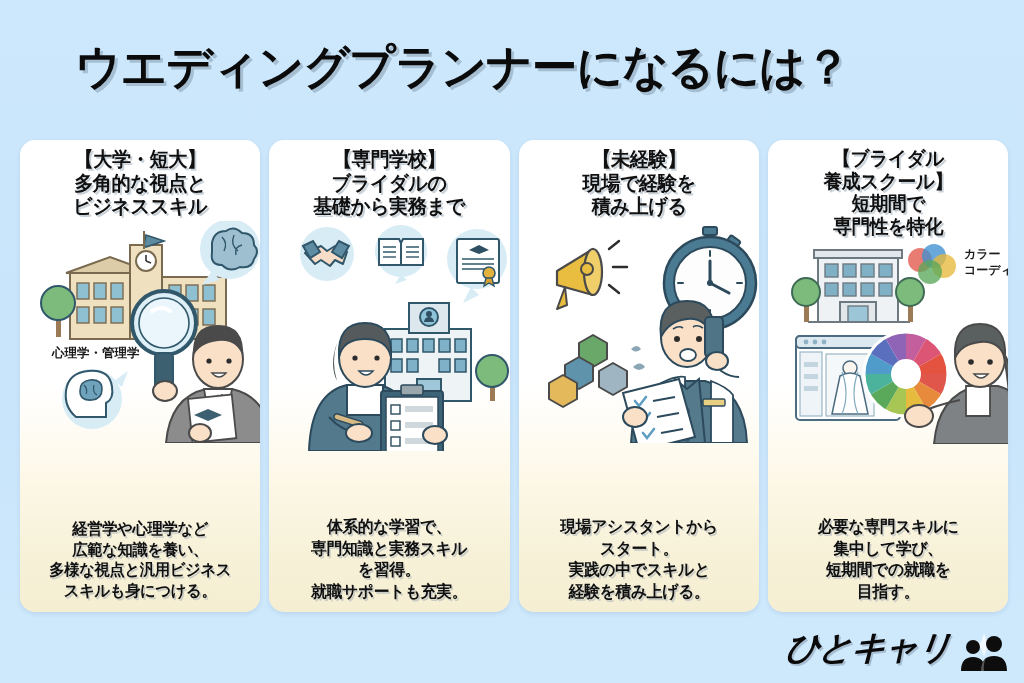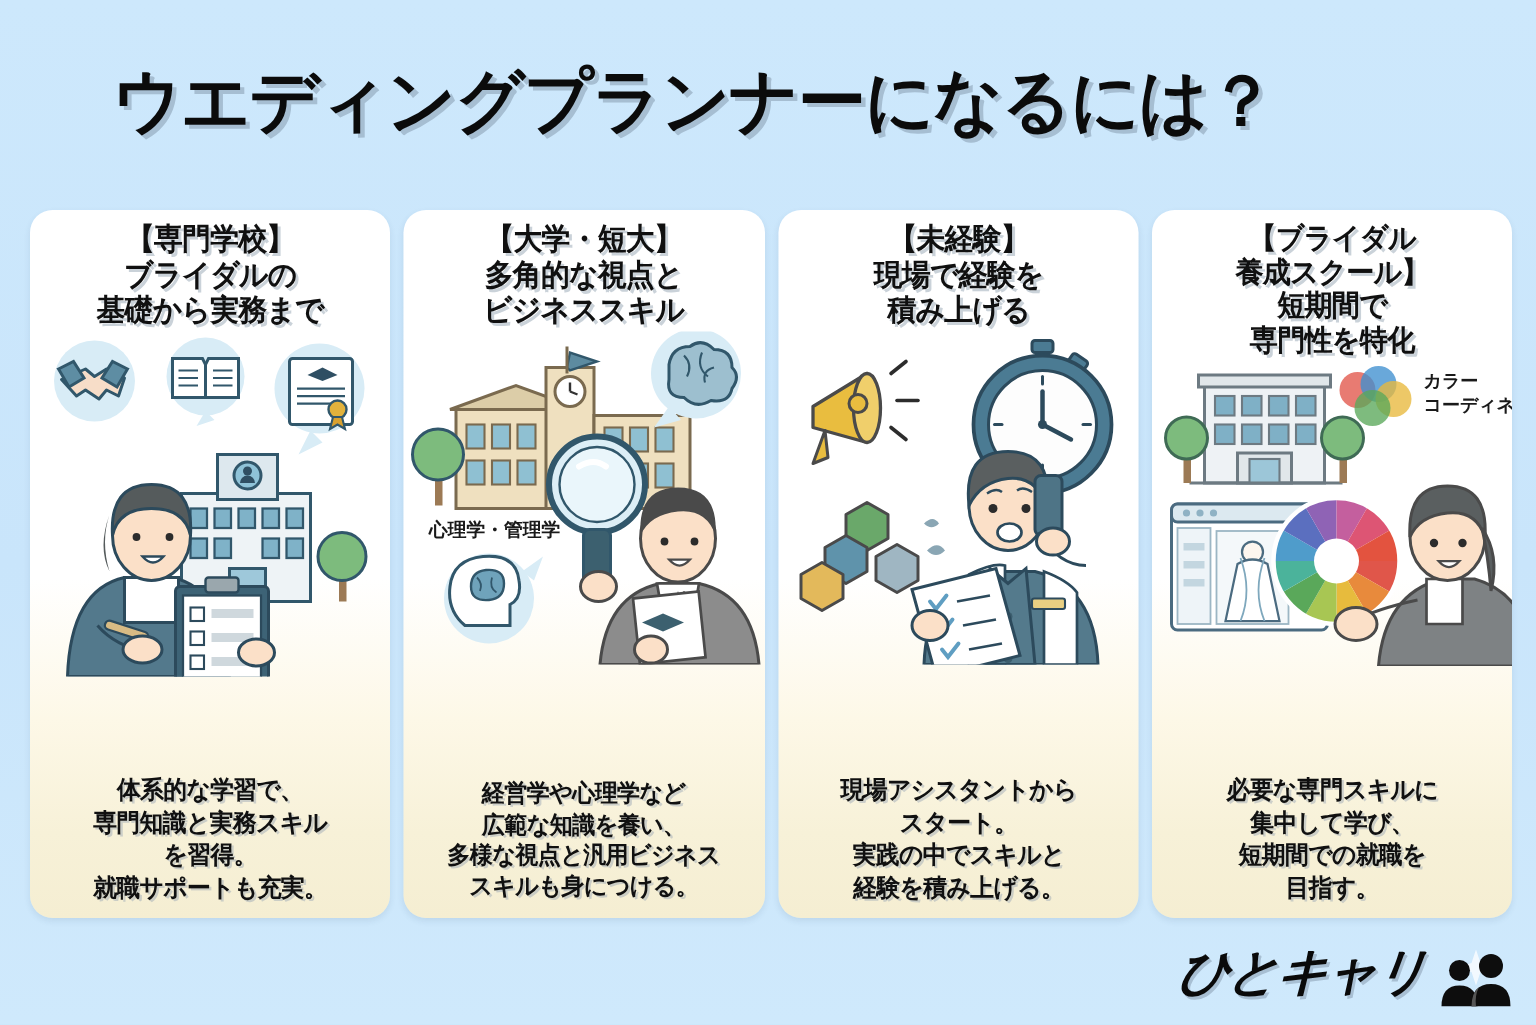--- a/index.html
+++ b/index.html
@@ -37,21 +37,21 @@
     text-align:center;
     font-weight:bold;
     color:#101010;
     font-size:20px;line-height:1.18;
     letter-spacing:-0.5px;
     text-shadow:2px 2px 0 rgba(150,165,180,.5);
     white-space:pre-line;
     transform:scaleX(.96);
   }
   .card.c4 .card-head{font-size:19.5px;line-height:1.16;}
-  .art{position:relative;flex:1 1 auto;margin:2px 0 0 1px;}
+  .art{position:relative;flex:1 1 auto;margin:2px 0 0 16px;}
   .card-body{
     padding:0 6px 10px 6px;
     text-align:center;
     font-weight:bold;
     color:#101010;
     font-size:16.5px;line-height:1.3;
     letter-spacing:-0.4px;
     text-shadow:1.6px 1.6px 0 rgba(150,165,180,.45);
     white-space:pre-line;
     transform:scaleX(.96);
@@ -73,20 +73,107 @@
 </head>
 <body>
 
 <div class="stage">
 
   <div class="title-wrap">
     <span class="title">ウエディングプランナーになるには？</span>
   </div>
 
   <div class="cards">
+
+    <div class="card c2">
+      <div class="card-head">【大学・短大】
+多角的な視点と
+ビジネススキル</div>
+      <div class="art">
+        <svg viewBox="0 0 244 222" width="244" height="222">
+          <g>
+            <rect x="34" y="52" width="74" height="66" fill="#efe0bf" stroke="#7a6a4f" stroke-width="2"></rect>
+            <path d="M30 52 l44 -16 l44 16z" fill="#dccda8" stroke="#7a6a4f" stroke-width="2"></path>
+            <rect x="94" y="24" width="32" height="94" fill="#efe0bf" stroke="#7a6a4f" stroke-width="2"></rect>
+            <rect x="126" y="56" width="64" height="62" fill="#efe0bf" stroke="#7a6a4f" stroke-width="2"></rect>
+            <path d="M108 24 l2 -10 l18 6 l-18 6z" fill="#5d8ba0" stroke="#31576b" stroke-width="1.6"></path>
+            <line x1="108" y1="10" x2="108" y2="28" stroke="#7a6a4f" stroke-width="2"></line>
+            <circle cx="110" cy="40" r="10" fill="#fff" stroke="#7a6a4f" stroke-width="2"></circle>
+            <line x1="110" y1="40" x2="110" y2="34" stroke="#333" stroke-width="1.6"></line>
+            <line x1="110" y1="40" x2="115" y2="42" stroke="#333" stroke-width="1.6"></line>
+            <g fill="#8fc0d2" stroke="#7a6a4f" stroke-width="1.4">
+              <rect x="41" y="62" width="12" height="16"></rect>
+                <rect x="58" y="62" width="12" height="16"></rect>
+                <rect x="75" y="62" width="12" height="16"></rect>
+              <rect x="41" y="86" width="12" height="16"></rect>
+                <rect x="58" y="86" width="12" height="16"></rect>
+                <rect x="75" y="86" width="12" height="16"></rect>
+              <rect x="133" y="64" width="12" height="16"></rect>
+                <rect x="150" y="64" width="12" height="16"></rect>
+                <rect x="167" y="64" width="12" height="16"></rect>
+              <rect x="133" y="88" width="12" height="16"></rect>
+                <rect x="150" y="88" width="12" height="16"></rect>
+                <rect x="167" y="88" width="12" height="16"></rect>
+            </g>
+            <rect x="100" y="92" width="20" height="26" fill="#8fc0d2" stroke="#7a6a4f" stroke-width="1.6"></rect>
+          </g>
+          <g>
+            <rect x="20" y="94" width="5" height="22" fill="#9c7a55"></rect>
+            <circle cx="22" cy="82" r="17" fill="#7dbb7d" stroke="#31576b" stroke-width="2"></circle>
+          </g>
+          <g>
+            <circle cx="194" cy="28" r="30" fill="#d8ecf6"></circle>
+            <path d="M176 50 l-10 14 l18 -5z" fill="#d8ecf6"></path>
+            <path d="M176 22 q2 -12 14 -12 q8 -6 16 2 q12 0 12 12 q6 6 0 14 q-2 10 -14 8 q-10 6 -18 -2 q-12 0 -10 -12z" fill="#9dbfcf" stroke="#31576b" stroke-width="2"></path>
+            <g stroke="#31576b" stroke-width="1.4" fill="none">
+              <path d="M186 16 q6 6 2 14"></path>
+                <path d="M198 14 q-4 10 4 16"></path>
+                <path d="M206 24 q-8 2 -6 10"></path>
+            </g>
+          </g>
+          <g>
+            <circle cx="56" cy="178" r="30" fill="#d8ecf6"></circle>
+            <path d="M78 160 l14 -10 l-6 16z" fill="#d8ecf6"></path>
+            <path d="M40 196 q-12 -10 -10 -26 q2 -18 22 -20 q22 -2 24 16 q2 12 -6 16 l0 14z" fill="#fff" stroke="#31576b" stroke-width="2"></path>
+            <path d="M44 170 q0 -10 10 -11 q12 -1 12 9 q0 10 -10 11 q-12 1 -12 -9z" fill="#6fa3bb" stroke="#31576b" stroke-width="1.6"></path>
+            <g stroke="#31576b" stroke-width="1.2" fill="none">
+              <path d="M48 164 q4 4 2 9"></path>
+                <path d="M58 164 q-2 7 3 10"></path>
+            </g>
+          </g>
+          <text x="16" y="136" font-size="12.5" font-weight="bold" fill="#1a1a1a" font-family="'DejaVu Sans',sans-serif">心理学・管理学</text>
+          <g>
+            <circle cx="128" cy="102" r="32" fill="#dceef6" stroke="#31576b" stroke-width="4"></circle>
+            <circle cx="128" cy="102" r="25" fill="#eaf6fb" stroke="#31576b" stroke-width="1.6"></circle>
+            <path d="M116 90 q10 -6 18 0" stroke="#fff" stroke-width="4" fill="none" stroke-linecap="round"></path>
+            <rect x="119" y="132" width="18" height="40" rx="4" fill="#3c606f" stroke="#31576b" stroke-width="2"></rect>
+          </g>
+          <g>
+            <path d="M130 222 q4 -46 40 -54 h26 q36 8 40 54z" fill="#8c8c8c" stroke="#4a4a4a" stroke-width="2"></path>
+            <path d="M168 168 h28 l-6 34 l-8 -26 l-8 26z" fill="#fff" stroke="#4a4a4a" stroke-width="1.8"></path>
+            <path d="M180 178 l6 -4 l6 4 l-4 26 l-4 0z" fill="#4e7f99" stroke="#4a4a4a" stroke-width="1.6"></path>
+            <ellipse cx="182" cy="138" rx="25" ry="29" fill="#fbe0c8" stroke="#4a4a4a" stroke-width="2"></ellipse>
+            <path d="M157 136 q-2 -32 25 -32 q27 0 25 32 q-6 -18 -25 -16 q-19 2 -25 16z" fill="#4a4a4a"></path>
+            <circle cx="173" cy="140" r="2.6" fill="#2c2c2c"></circle>
+              <circle cx="193" cy="140" r="2.6" fill="#2c2c2c"></circle>
+            <path d="M176 152 q7 8 14 0z" fill="#fff" stroke="#4a4a4a" stroke-width="1.5"></path>
+            <g>
+              <rect x="152" y="178" width="44" height="44" fill="#fff" stroke="#4a4a4a" stroke-width="1.8" transform="rotate(-6 152 178)"></rect>
+              <path d="M158 194 l14 -6 l14 6 l-14 6z" fill="#3c606f"></path>
+            </g>
+            <ellipse cx="129" cy="170" rx="12" ry="10" fill="#fbe0c8" stroke="#4a4a4a" stroke-width="2"></ellipse>
+            <ellipse cx="164" cy="212" rx="11" ry="9" fill="#fbe0c8" stroke="#4a4a4a" stroke-width="2"></ellipse>
+          </g>
+        </svg>
+      </div>
+      <div class="card-body">経営学や心理学など
+広範な知識を養い、
+多様な視点と汎用ビジネス
+スキルも身につける。</div>
+    </div>
 
     <div class="card c1">
       <div class="card-head">【専門学校】
 ブライダルの
 基礎から実務まで</div>
       <div class="art">
         <svg viewBox="0 0 244 230" width="244" height="230">
 
           <g>
             <circle cx="42" cy="33" r="27" fill="#d8ecf6"></circle>
@@ -178,107 +265,20 @@
             <ellipse cx="150" cy="214" rx="12" ry="9" fill="#fbe0c8" stroke="#2c4a5c" stroke-width="2"></ellipse>
           </g>
         </svg>
       </div>
       <div class="card-body">体系的な学習で、
 専門知識と実務スキル
 を習得。
 就職サポートも充実。</div>
     </div>
 
-    <div class="card c2">
-      <div class="card-head">【大学・短大】
-多角的な視点と
-ビジネススキル</div>
-      <div class="art">
-        <svg viewBox="0 0 244 222" width="244" height="222">
-          <g>
-            <rect x="34" y="52" width="74" height="66" fill="#efe0bf" stroke="#7a6a4f" stroke-width="2"></rect>
-            <path d="M30 52 l44 -16 l44 16z" fill="#dccda8" stroke="#7a6a4f" stroke-width="2"></path>
-            <rect x="94" y="24" width="32" height="94" fill="#efe0bf" stroke="#7a6a4f" stroke-width="2"></rect>
-            <rect x="126" y="56" width="64" height="62" fill="#efe0bf" stroke="#7a6a4f" stroke-width="2"></rect>
-            <path d="M108 24 l2 -10 l18 6 l-18 6z" fill="#5d8ba0" stroke="#31576b" stroke-width="1.6"></path>
-            <line x1="108" y1="10" x2="108" y2="28" stroke="#7a6a4f" stroke-width="2"></line>
-            <circle cx="110" cy="40" r="10" fill="#fff" stroke="#7a6a4f" stroke-width="2"></circle>
-            <line x1="110" y1="40" x2="110" y2="34" stroke="#333" stroke-width="1.6"></line>
-            <line x1="110" y1="40" x2="115" y2="42" stroke="#333" stroke-width="1.6"></line>
-            <g fill="#8fc0d2" stroke="#7a6a4f" stroke-width="1.4">
-              <rect x="41" y="62" width="12" height="16"></rect>
-                <rect x="58" y="62" width="12" height="16"></rect>
-                <rect x="75" y="62" width="12" height="16"></rect>
-              <rect x="41" y="86" width="12" height="16"></rect>
-                <rect x="58" y="86" width="12" height="16"></rect>
-                <rect x="75" y="86" width="12" height="16"></rect>
-              <rect x="133" y="64" width="12" height="16"></rect>
-                <rect x="150" y="64" width="12" height="16"></rect>
-                <rect x="167" y="64" width="12" height="16"></rect>
-              <rect x="133" y="88" width="12" height="16"></rect>
-                <rect x="150" y="88" width="12" height="16"></rect>
-                <rect x="167" y="88" width="12" height="16"></rect>
-            </g>
-            <rect x="100" y="92" width="20" height="26" fill="#8fc0d2" stroke="#7a6a4f" stroke-width="1.6"></rect>
-          </g>
-          <g>
-            <rect x="20" y="94" width="5" height="22" fill="#9c7a55"></rect>
-            <circle cx="22" cy="82" r="17" fill="#7dbb7d" stroke="#31576b" stroke-width="2"></circle>
-          </g>
-          <g>
-            <circle cx="194" cy="28" r="30" fill="#d8ecf6"></circle>
-            <path d="M176 50 l-10 14 l18 -5z" fill="#d8ecf6"></path>
-            <path d="M176 22 q2 -12 14 -12 q8 -6 16 2 q12 0 12 12 q6 6 0 14 q-2 10 -14 8 q-10 6 -18 -2 q-12 0 -10 -12z" fill="#9dbfcf" stroke="#31576b" stroke-width="2"></path>
-            <g stroke="#31576b" stroke-width="1.4" fill="none">
-              <path d="M186 16 q6 6 2 14"></path>
-                <path d="M198 14 q-4 10 4 16"></path>
-                <path d="M206 24 q-8 2 -6 10"></path>
-            </g>
-          </g>
-          <g>
-            <circle cx="56" cy="178" r="30" fill="#d8ecf6"></circle>
-            <path d="M78 160 l14 -10 l-6 16z" fill="#d8ecf6"></path>
-            <path d="M40 196 q-12 -10 -10 -26 q2 -18 22 -20 q22 -2 24 16 q2 12 -6 16 l0 14z" fill="#fff" stroke="#31576b" stroke-width="2"></path>
-            <path d="M44 170 q0 -10 10 -11 q12 -1 12 9 q0 10 -10 11 q-12 1 -12 -9z" fill="#6fa3bb" stroke="#31576b" stroke-width="1.6"></path>
-            <g stroke="#31576b" stroke-width="1.2" fill="none">
-              <path d="M48 164 q4 4 2 9"></path>
-                <path d="M58 164 q-2 7 3 10"></path>
-            </g>
-          </g>
-          <text x="16" y="136" font-size="12.5" font-weight="bold" fill="#1a1a1a" font-family="'DejaVu Sans',sans-serif">心理学・管理学</text>
-          <g>
-            <circle cx="128" cy="102" r="32" fill="#dceef6" stroke="#31576b" stroke-width="4"></circle>
-            <circle cx="128" cy="102" r="25" fill="#eaf6fb" stroke="#31576b" stroke-width="1.6"></circle>
-            <path d="M116 90 q10 -6 18 0" stroke="#fff" stroke-width="4" fill="none" stroke-linecap="round"></path>
-            <rect x="119" y="132" width="18" height="40" rx="4" fill="#3c606f" stroke="#31576b" stroke-width="2"></rect>
-          </g>
-          <g>
-            <path d="M130 222 q4 -46 40 -54 h26 q36 8 40 54z" fill="#8c8c8c" stroke="#4a4a4a" stroke-width="2"></path>
-            <path d="M168 168 h28 l-6 34 l-8 -26 l-8 26z" fill="#fff" stroke="#4a4a4a" stroke-width="1.8"></path>
-            <path d="M180 178 l6 -4 l6 4 l-4 26 l-4 0z" fill="#4e7f99" stroke="#4a4a4a" stroke-width="1.6"></path>
-            <ellipse cx="182" cy="138" rx="25" ry="29" fill="#fbe0c8" stroke="#4a4a4a" stroke-width="2"></ellipse>
-            <path d="M157 136 q-2 -32 25 -32 q27 0 25 32 q-6 -18 -25 -16 q-19 2 -25 16z" fill="#4a4a4a"></path>
-            <circle cx="173" cy="140" r="2.6" fill="#2c2c2c"></circle>
-              <circle cx="193" cy="140" r="2.6" fill="#2c2c2c"></circle>
-            <path d="M176 152 q7 8 14 0z" fill="#fff" stroke="#4a4a4a" stroke-width="1.5"></path>
-            <g>
-              <rect x="152" y="178" width="44" height="44" fill="#fff" stroke="#4a4a4a" stroke-width="1.8" transform="rotate(-6 152 178)"></rect>
-              <path d="M158 194 l14 -6 l14 6 l-14 6z" fill="#3c606f"></path>
-            </g>
-            <ellipse cx="129" cy="170" rx="12" ry="10" fill="#fbe0c8" stroke="#4a4a4a" stroke-width="2"></ellipse>
-            <ellipse cx="164" cy="212" rx="11" ry="9" fill="#fbe0c8" stroke="#4a4a4a" stroke-width="2"></ellipse>
-          </g>
-        </svg>
-      </div>
-      <div class="card-body">経営学や心理学など
-広範な知識を養い、
-多様な視点と汎用ビジネス
-スキルも身につける。</div>
-    </div>
-
     <div class="card c3">
       <div class="card-head">【未経験】
 現場で経験を
 積み上げる</div>
       <div class="art">
         <svg viewBox="0 0 244 222" width="244" height="222">
           <g>
             <path d="M22 50 l36 -22 v46 l-36 -10z" fill="#e9bd3f" stroke="#4a4a4a" stroke-width="2.2" stroke-linejoin="round"></path>
             <ellipse cx="58" cy="51" rx="9" ry="23" fill="#f0cf6b" stroke="#4a4a4a" stroke-width="2.2"></ellipse>
             <circle cx="52" cy="48" r="6" fill="#e9bd3f" stroke="#4a4a4a" stroke-width="2"></circle>

